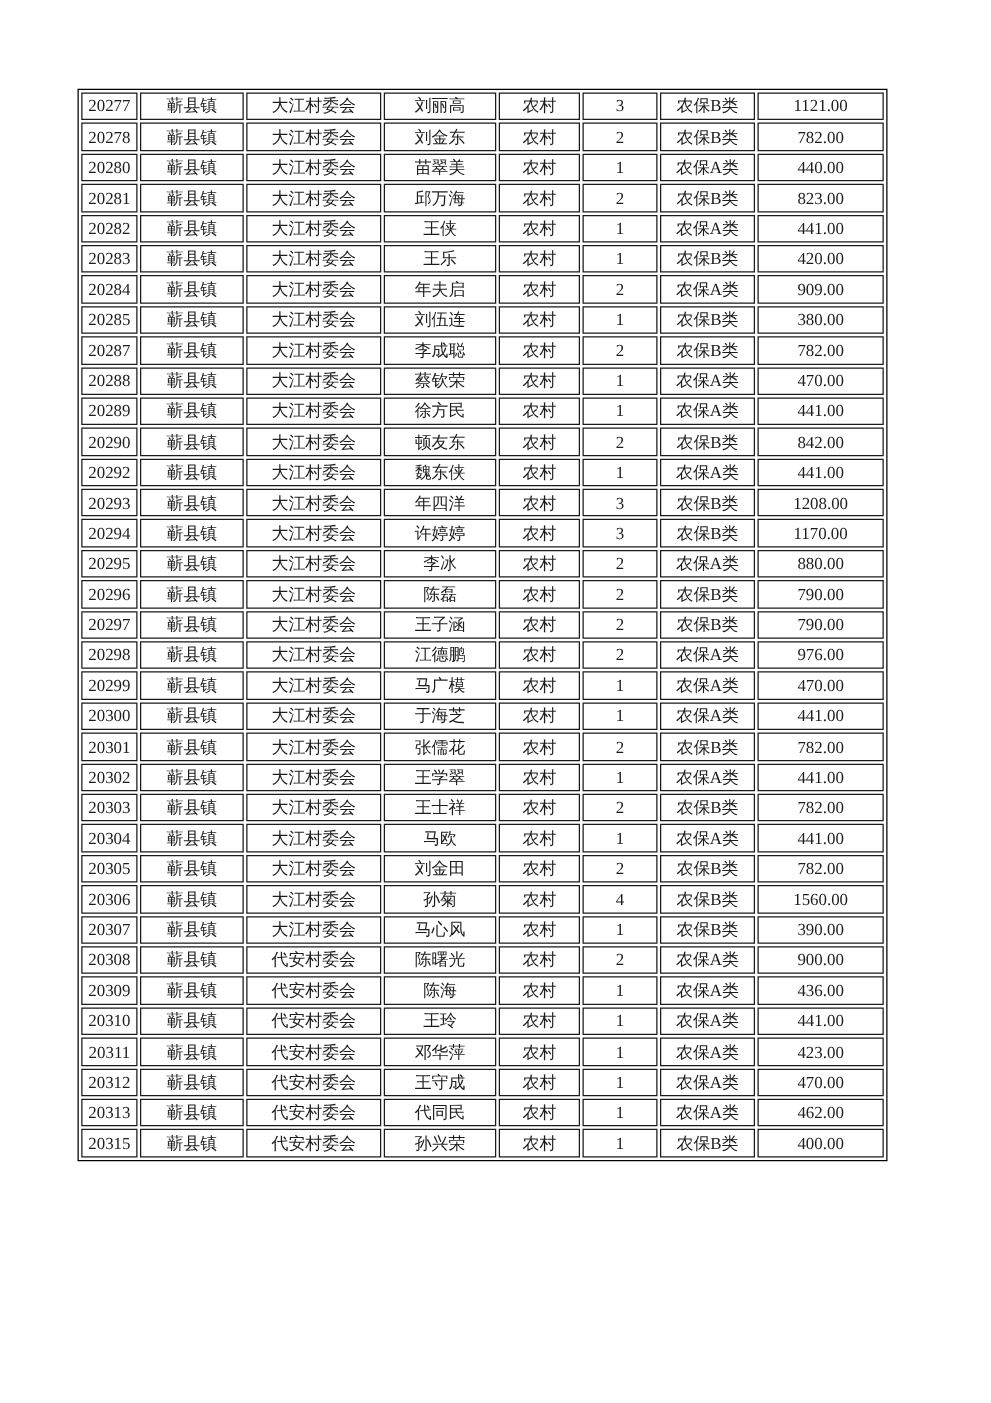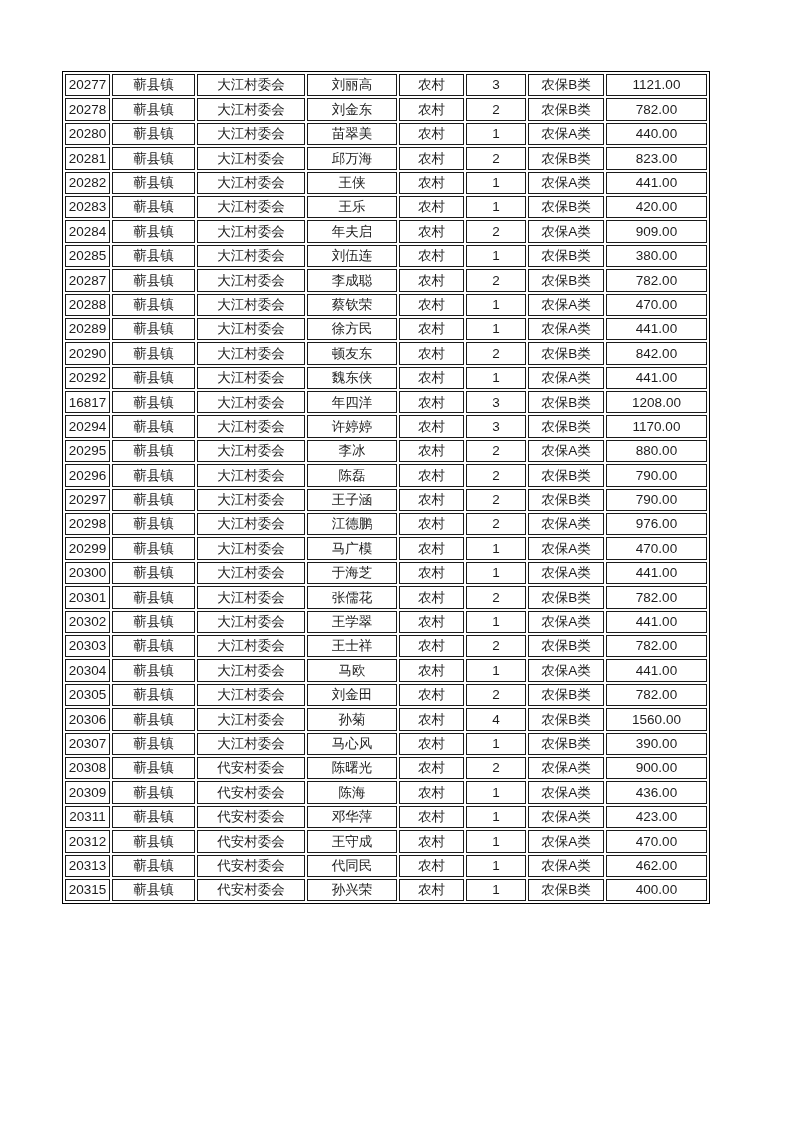--- a/index.html
+++ b/index.html
@@ -6,21 +6,21 @@
     margin: 0;
     padding: 0;
     background: #ffffff;
   }
   .page {
     position: relative;
     width: 793px;
     height: 1122px;
     background: #ffffff;
     overflow: hidden;
-    font-family: Liberation Sans, sans-serif;
+    font-family: Liberation Serif, serif;
   }
   table.sheet {
     position: absolute;
     left: 62px;
     top: 71px;
     width: 634px;
     border-collapse: separate;
     border-spacing: 2px;
     table-layout: fixed;
     border: 1px solid #000000;
@@ -178,21 +178,21 @@
           <td>20292</td>
           <td>蕲县镇</td>
           <td>大江村委会</td>
           <td>魏东侠</td>
           <td>农村</td>
           <td>1</td>
           <td>农保A类</td>
           <td>441.00</td>
         </tr>
         <tr>
-          <td>16817</td>
+          <td>20293</td>
           <td>蕲县镇</td>
           <td>大江村委会</td>
           <td>年四洋</td>
           <td>农村</td>
           <td>3</td>
           <td>农保B类</td>
           <td>1208.00</td>
         </tr>
         <tr>
           <td>20294</td>
@@ -346,20 +346,30 @@
         </tr>
         <tr>
           <td>20309</td>
           <td>蕲县镇</td>
           <td>代安村委会</td>
           <td>陈海</td>
           <td>农村</td>
           <td>1</td>
           <td>农保A类</td>
           <td>436.00</td>
+        </tr>
+        <tr>
+          <td>20310</td>
+          <td>蕲县镇</td>
+          <td>代安村委会</td>
+          <td>王玲</td>
+          <td>农村</td>
+          <td>1</td>
+          <td>农保A类</td>
+          <td>441.00</td>
         </tr>
         <tr>
           <td>20311</td>
           <td>蕲县镇</td>
           <td>代安村委会</td>
           <td>邓华萍</td>
           <td>农村</td>
           <td>1</td>
           <td>农保A类</td>
           <td>423.00</td>

